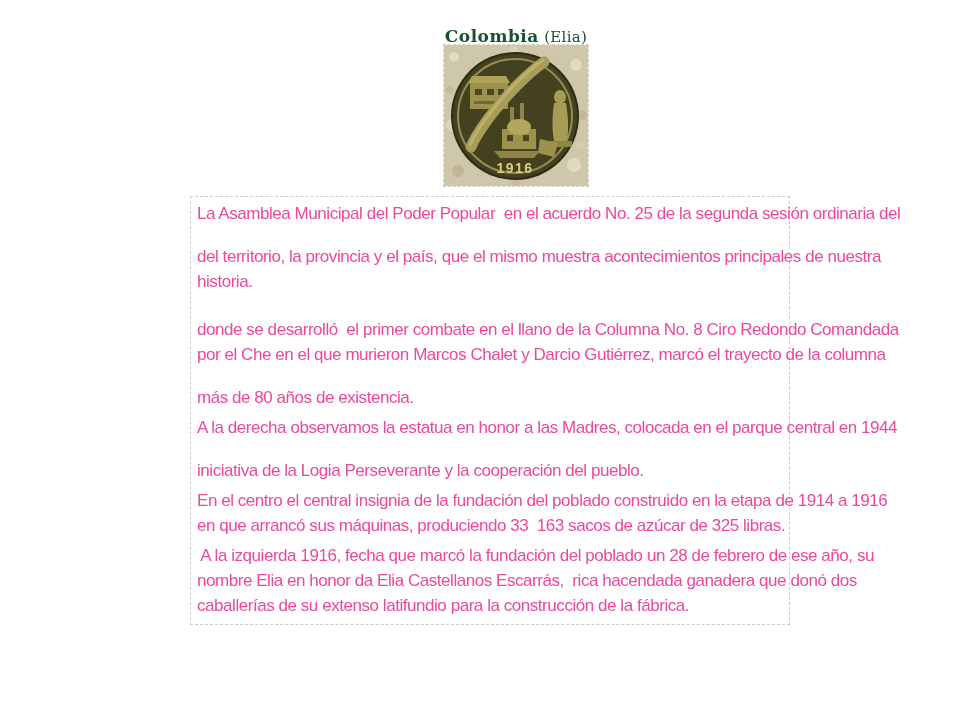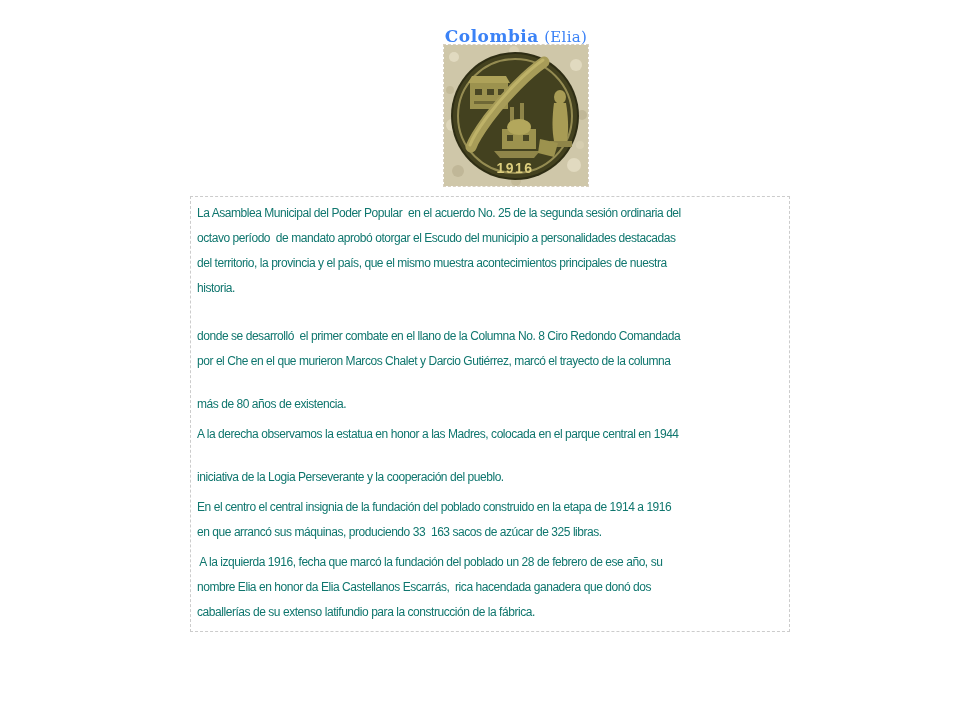--- a/index.html
+++ b/index.html
@@ -14,21 +14,21 @@
     height: 720px;
     background: #ffffff;
     overflow: hidden;
   }
   .slide-title {
     position: absolute;
     left: 516px;
     top: 26px;
     transform: translateX(-50%);
     white-space: nowrap;
-    color: #3b82f6;
+    color: #14532d;
     font-family: "DejaVu Serif", serif;
     font-size: 17px;
   }
   .slide-title .t-main {
     font-weight: bold;
     letter-spacing: 0.5px;
   }
   .slide-title .t-suffix {
     font-weight: normal;
     font-size: 15px;
@@ -55,24 +55,24 @@
     padding: 4px 4px 6px 6px;
     background: #ffffff;
   }
   .text-panel p {
     margin: 0 0 5px 0;
     padding: 0;
   }
   .text-panel p:last-child { margin-bottom: 0; }
   .text-line {
     white-space: pre;
-    font-size: 12px;
+    font-size: 17px;
     letter-spacing: -0.45px;
     line-height: 25px;
-    color: #0f766e;
+    color: #ec4899;
     text-align: right;
   }
 </style>
 </head>
 <body>
 
 <div class="page">
 
   <div class="slide-title">
     <span class="t-main">Colombia</span>
@@ -131,21 +131,21 @@
 
       <polygon points="96,94 114,98 110,112 94,108" fill="#9c924e"></polygon>
 
       <text x="71" y="128" text-anchor="middle" font-family="Liberation Sans, sans-serif" font-size="14" font-weight="bold" letter-spacing="1.5" fill="#dccd7d">1916</text>
     </svg>
   </div>
 
   <div class="text-panel">
     <p>
       <span class="text-line">La Asamblea Municipal del Poder Popular  en el acuerdo No. 25 de la segunda sesión ordinaria del</span><br>
-      <span class="text-line">octavo período  de mandato aprobó otorgar el Escudo del municipio a personalidades destacadas</span><br>
+      <br>
       <span class="text-line">del territorio, la provincia y el país, que el mismo muestra acontecimientos principales de nuestra</span><br>
       <span class="text-line">historia.</span>
     </p>
     <p>
       <br>
       <span class="text-line">donde se desarrolló  el primer combate en el llano de la Columna No. 8 Ciro Redondo Comandada</span><br>
       <span class="text-line">por el Che en el que murieron Marcos Chalet y Darcio Gutiérrez, marcó el trayecto de la columna</span><br>
       <br>
       <span class="text-line">más de 80 años de existencia.</span>
     </p>

